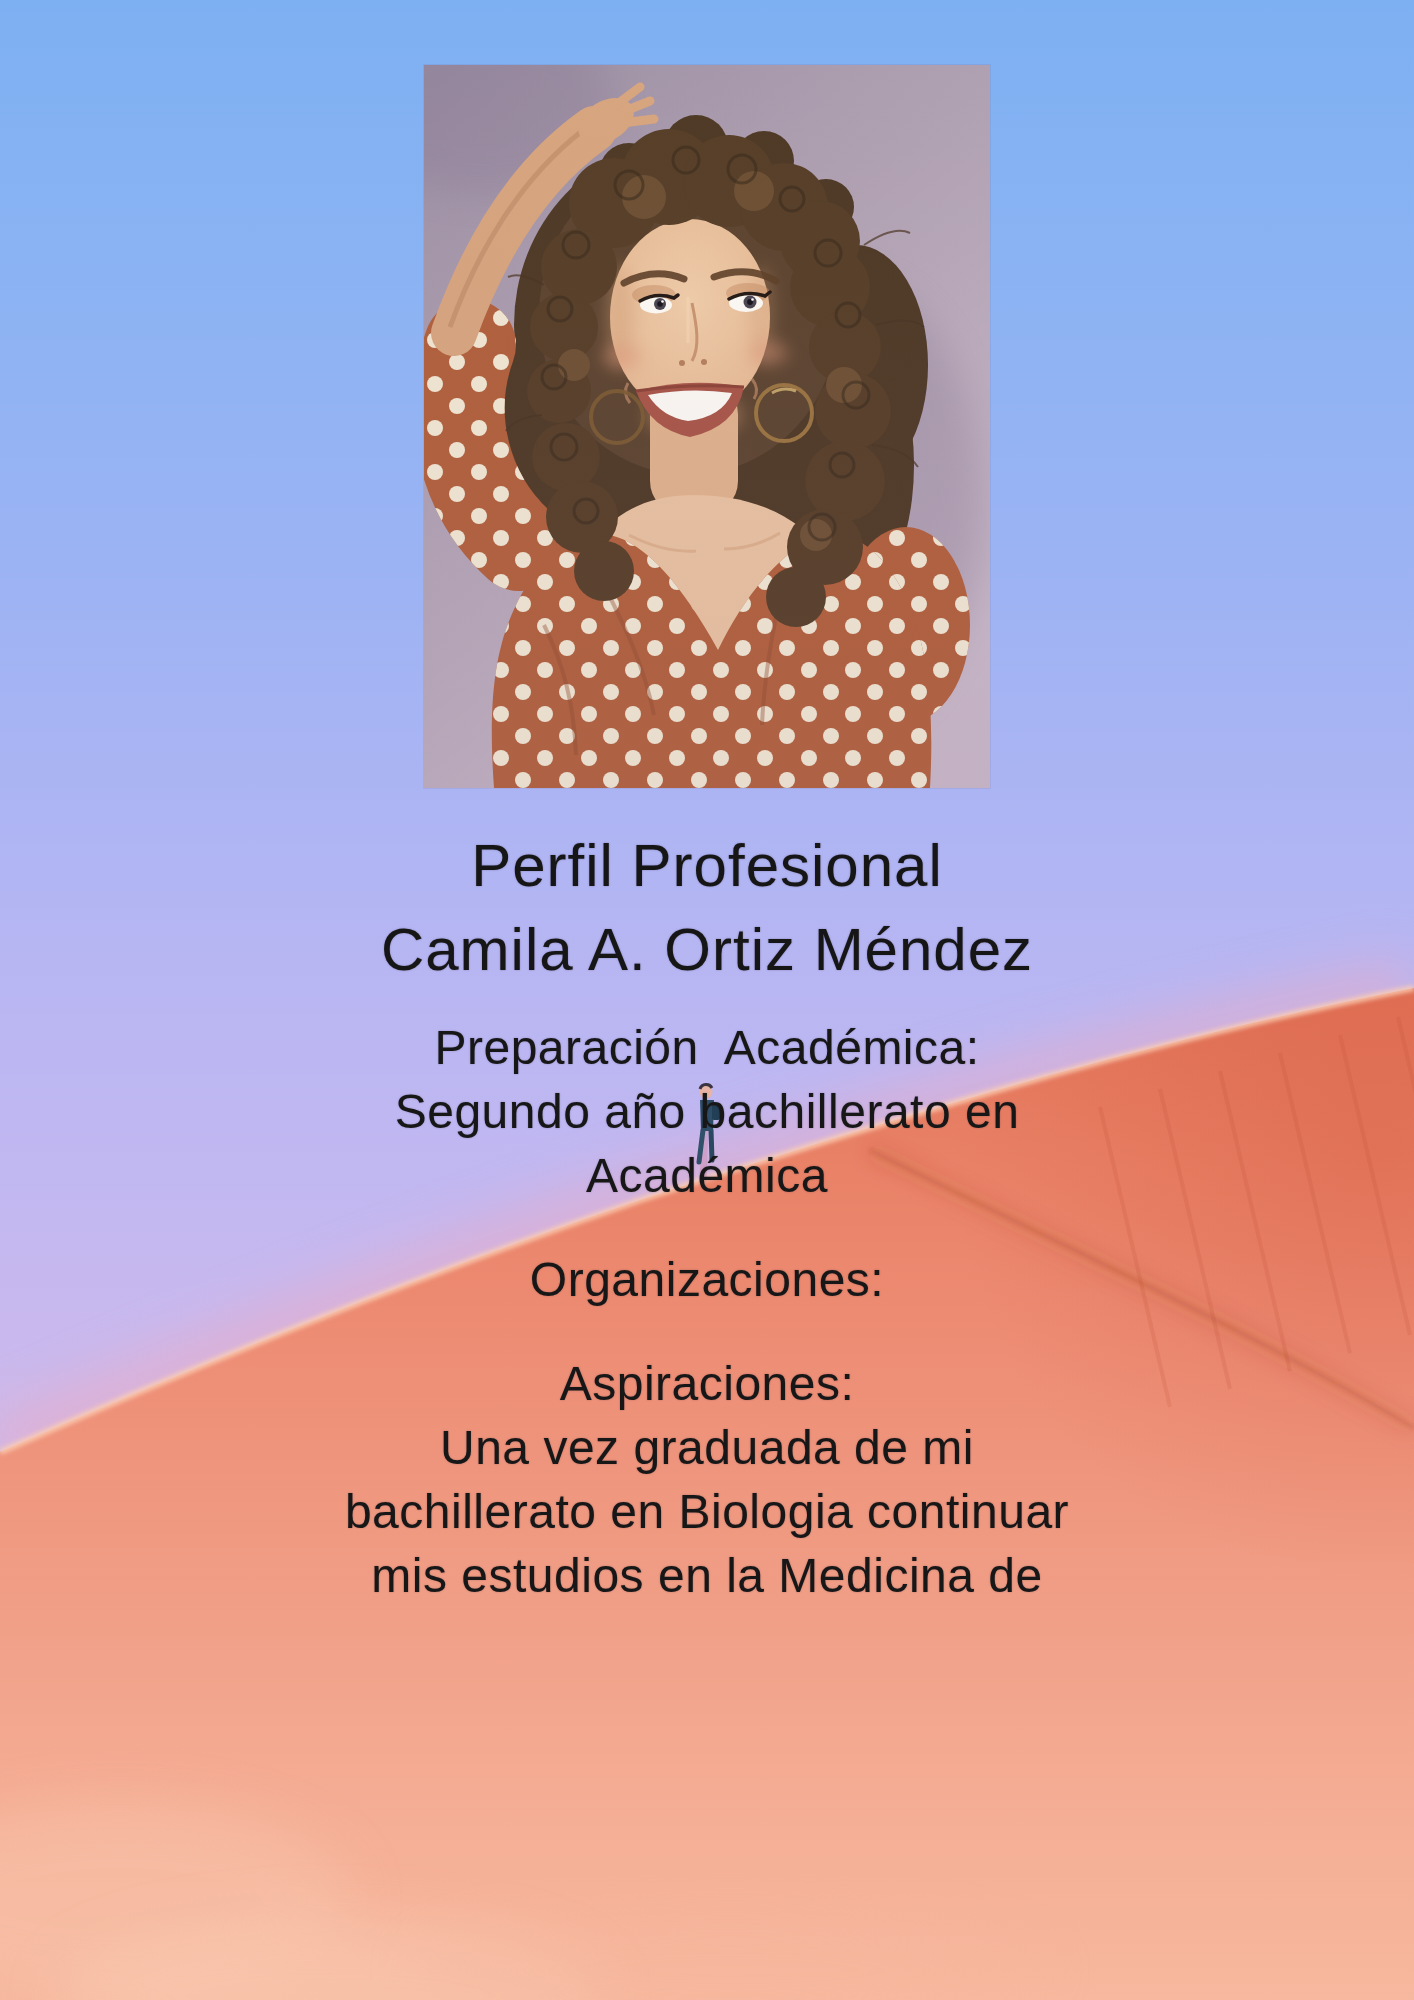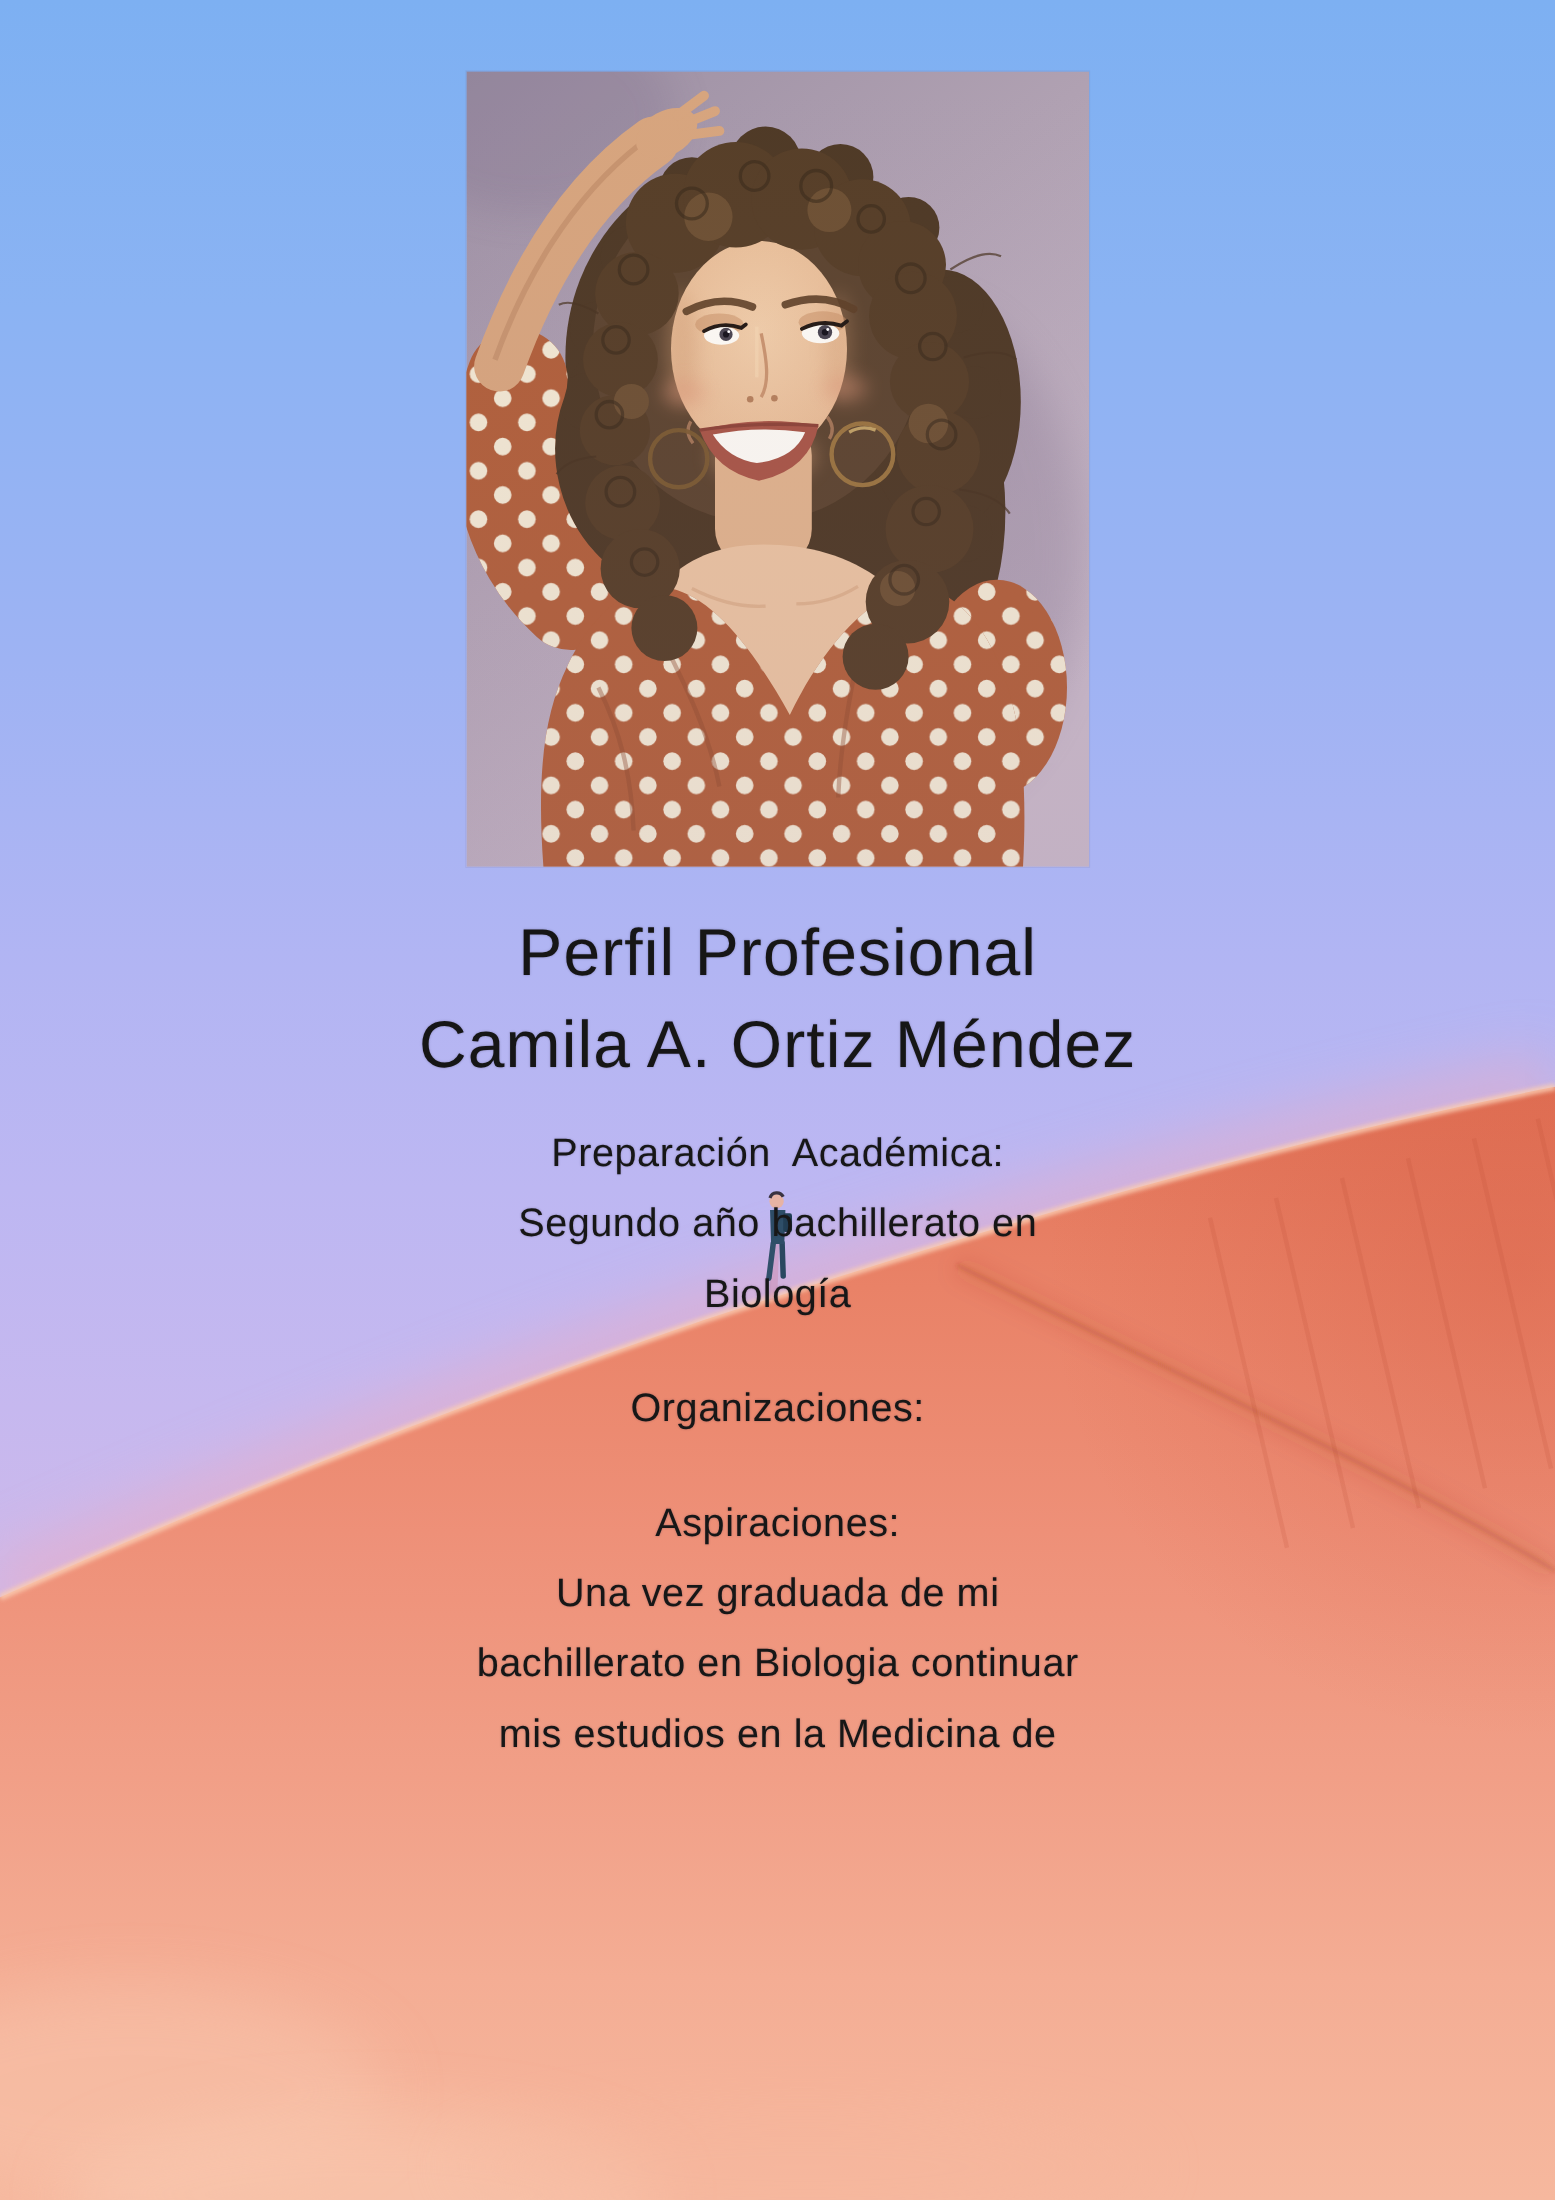--- a/index.html
+++ b/index.html
@@ -16,21 +16,21 @@
     box-shadow:0 0 0 1px rgba(120,110,150,.15);
   }
   .photo svg{display:block;width:100%;height:100%;}
   .title-block{
     position:absolute;left:0;top:824px;width:100%;
     text-align:center;color:#161616;line-height:84px;font-size:60px;
     letter-spacing:1px;text-shadow:0 0 2px rgba(35,25,55,.35);
   }
   .body-block{
     position:absolute;left:0;top:1016px;width:100%;
-    text-align:center;color:#171717;line-height:64px;font-size:36px;
+    text-align:center;color:#171717;line-height:64px;font-size:48px;
     letter-spacing:.5px;text-shadow:0 0 2px rgba(35,25,55,.3);
   }
   .section{margin:0;}
   .section + .section{margin-top:40px;}
   .line{white-space:pre-wrap;}
 </style>
 </head>
 <body>
 
 <div class="page">
@@ -286,21 +286,21 @@
 
   <header class="title-block">
     <div class="line">Perfil Profesional</div>
     <div class="line">Camila A. Ortiz Méndez</div>
   </header>
 
   <main class="body-block">
     <div class="section">
       <div class="line">Preparación  Académica:</div>
       <div class="line">Segundo año bachillerato en</div>
-      <div class="line">Biología</div>
+      <div class="line">Académica</div>
     </div>
     <div class="section">
       <div class="line">Organizaciones:</div>
     </div>
     <div class="section">
       <div class="line">Aspiraciones:</div>
       <div class="line">Una vez graduada de mi</div>
       <div class="line">bachillerato en Biologia continuar</div>
       <div class="line">mis estudios en la Medicina de</div>
     </div>

